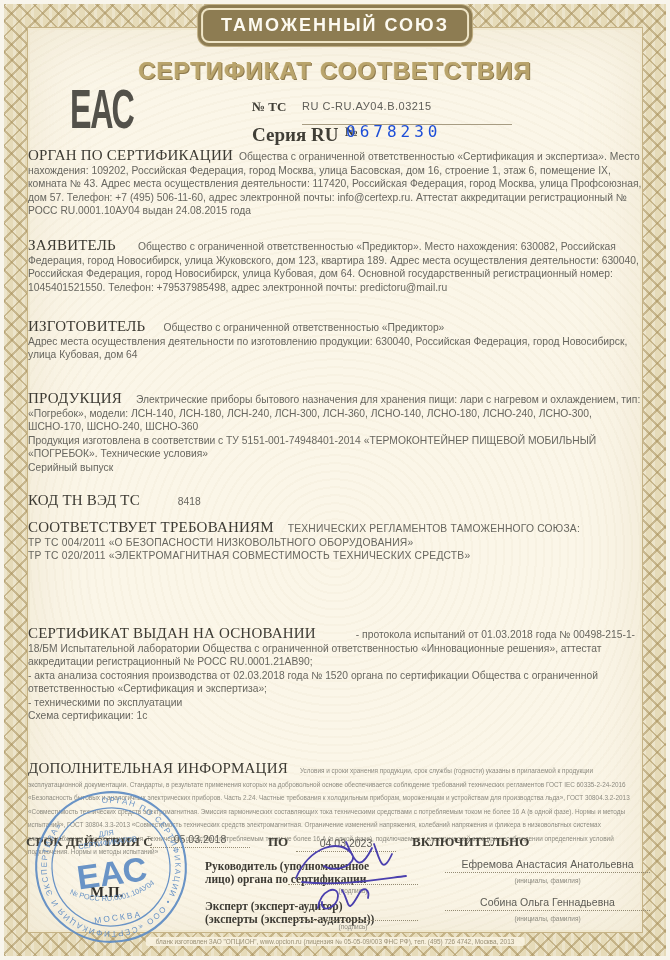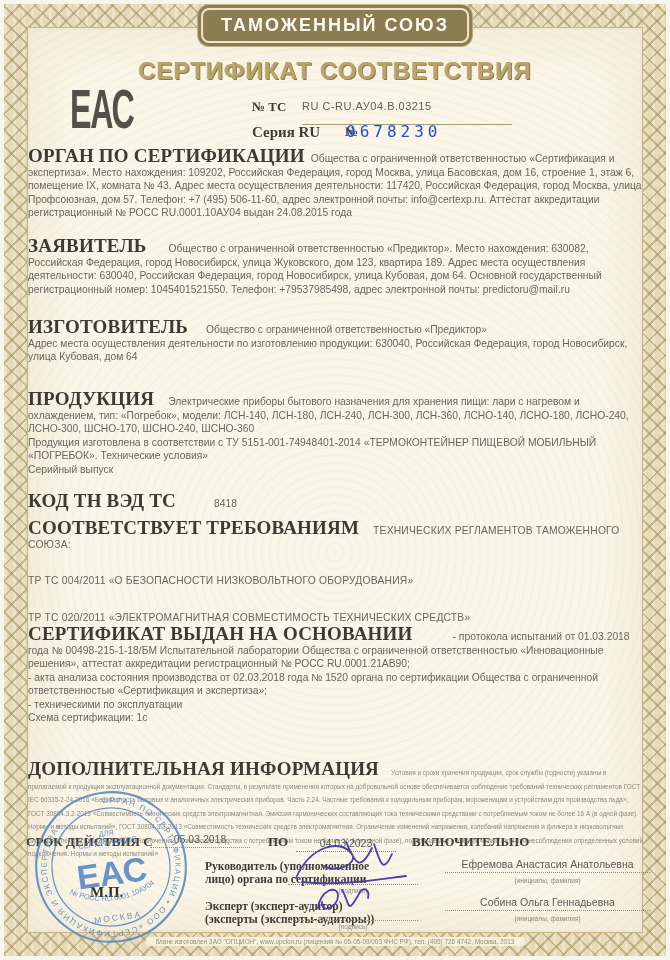--- a/index.html
+++ b/index.html
@@ -21,29 +21,29 @@
     padding:5px 18px;border:2px solid #efe5c6;border-radius:8px;
     box-shadow:0 0 0 3px #8d7c52, 0 0 0 4px #bfae83;white-space:nowrap;z-index:4;}
   .eac-mark{position:absolute;left:70px;top:82px;font-weight:bold;font-size:52px;color:#53514a;
     letter-spacing:-2px;transform:scale(.62,1.05);transform-origin:left top;line-height:1;}
   .title{position:absolute;top:57px;left:0;right:0;text-align:center;font-weight:bold;font-size:24px;
     color:#b9a46c;letter-spacing:1px;text-shadow:1px 1px 0 #8e7a4e, -0.5px -0.5px 0 #d9c99b;}
   .lbl-serif{font-family:"Liberation Serif",serif;font-weight:bold;color:#403e36;}
   .certno-label{position:absolute;left:252px;top:99px;font-size:13px;}
   .certno-value{position:absolute;left:302px;top:100px;width:210px;font-size:11px;color:#5f5e58;
     border-bottom:1px solid #a79c82;padding-bottom:12px;letter-spacing:.5px;}
-  .series-label{position:absolute;left:252px;top:124px;font-size:15px;}
+  .series-label{position:absolute;left:252px;top:124px;font-size:19px;}
   .series-no-sign{position:absolute;left:345px;top:124px;font-size:13px;}
   .series-value{position:absolute;left:346px;top:122px;font-family:"DejaVu Sans Mono",monospace;
     font-size:16px;color:#1d4ed8;letter-spacing:4px;}
   
   .sec{position:absolute;left:28px;width:616px;font-size:10.3px;line-height:13.5px;color:#67665f;margin:0;}
-  .sec .hd{font-family:"Liberation Serif",serif;font-weight:bold;font-size:19px;color:#3c3a33;letter-spacing:.2px;}
+  .sec .hd{font-family:"Liberation Serif",serif;font-weight:normal;font-size:15px;color:#3c3a33;letter-spacing:.2px;}
   .blockline{display:block;}
-  .upper{letter-spacing:.2px;margin-top:23px;}
+  .upper{letter-spacing:.2px;}
   .small-body{font-size:6.4px;line-height:8.4px;color:#8d8b80;}
   .hd-big{font-size:15px;}
   
   .val-item{position:absolute;font-size:13px;}
   .val-date{position:absolute;font-size:10.5px;color:#5c5b55;text-align:center;
     border-bottom:1px dotted #958c74;padding-bottom:2px;}
   
   .role{position:absolute;left:205px;width:175px;font-family:"Liberation Serif",serif;font-weight:bold;
     font-size:11.5px;line-height:13px;color:#3c3a33;}
   .dotline{position:absolute;border-bottom:1px dotted #958c74;}

